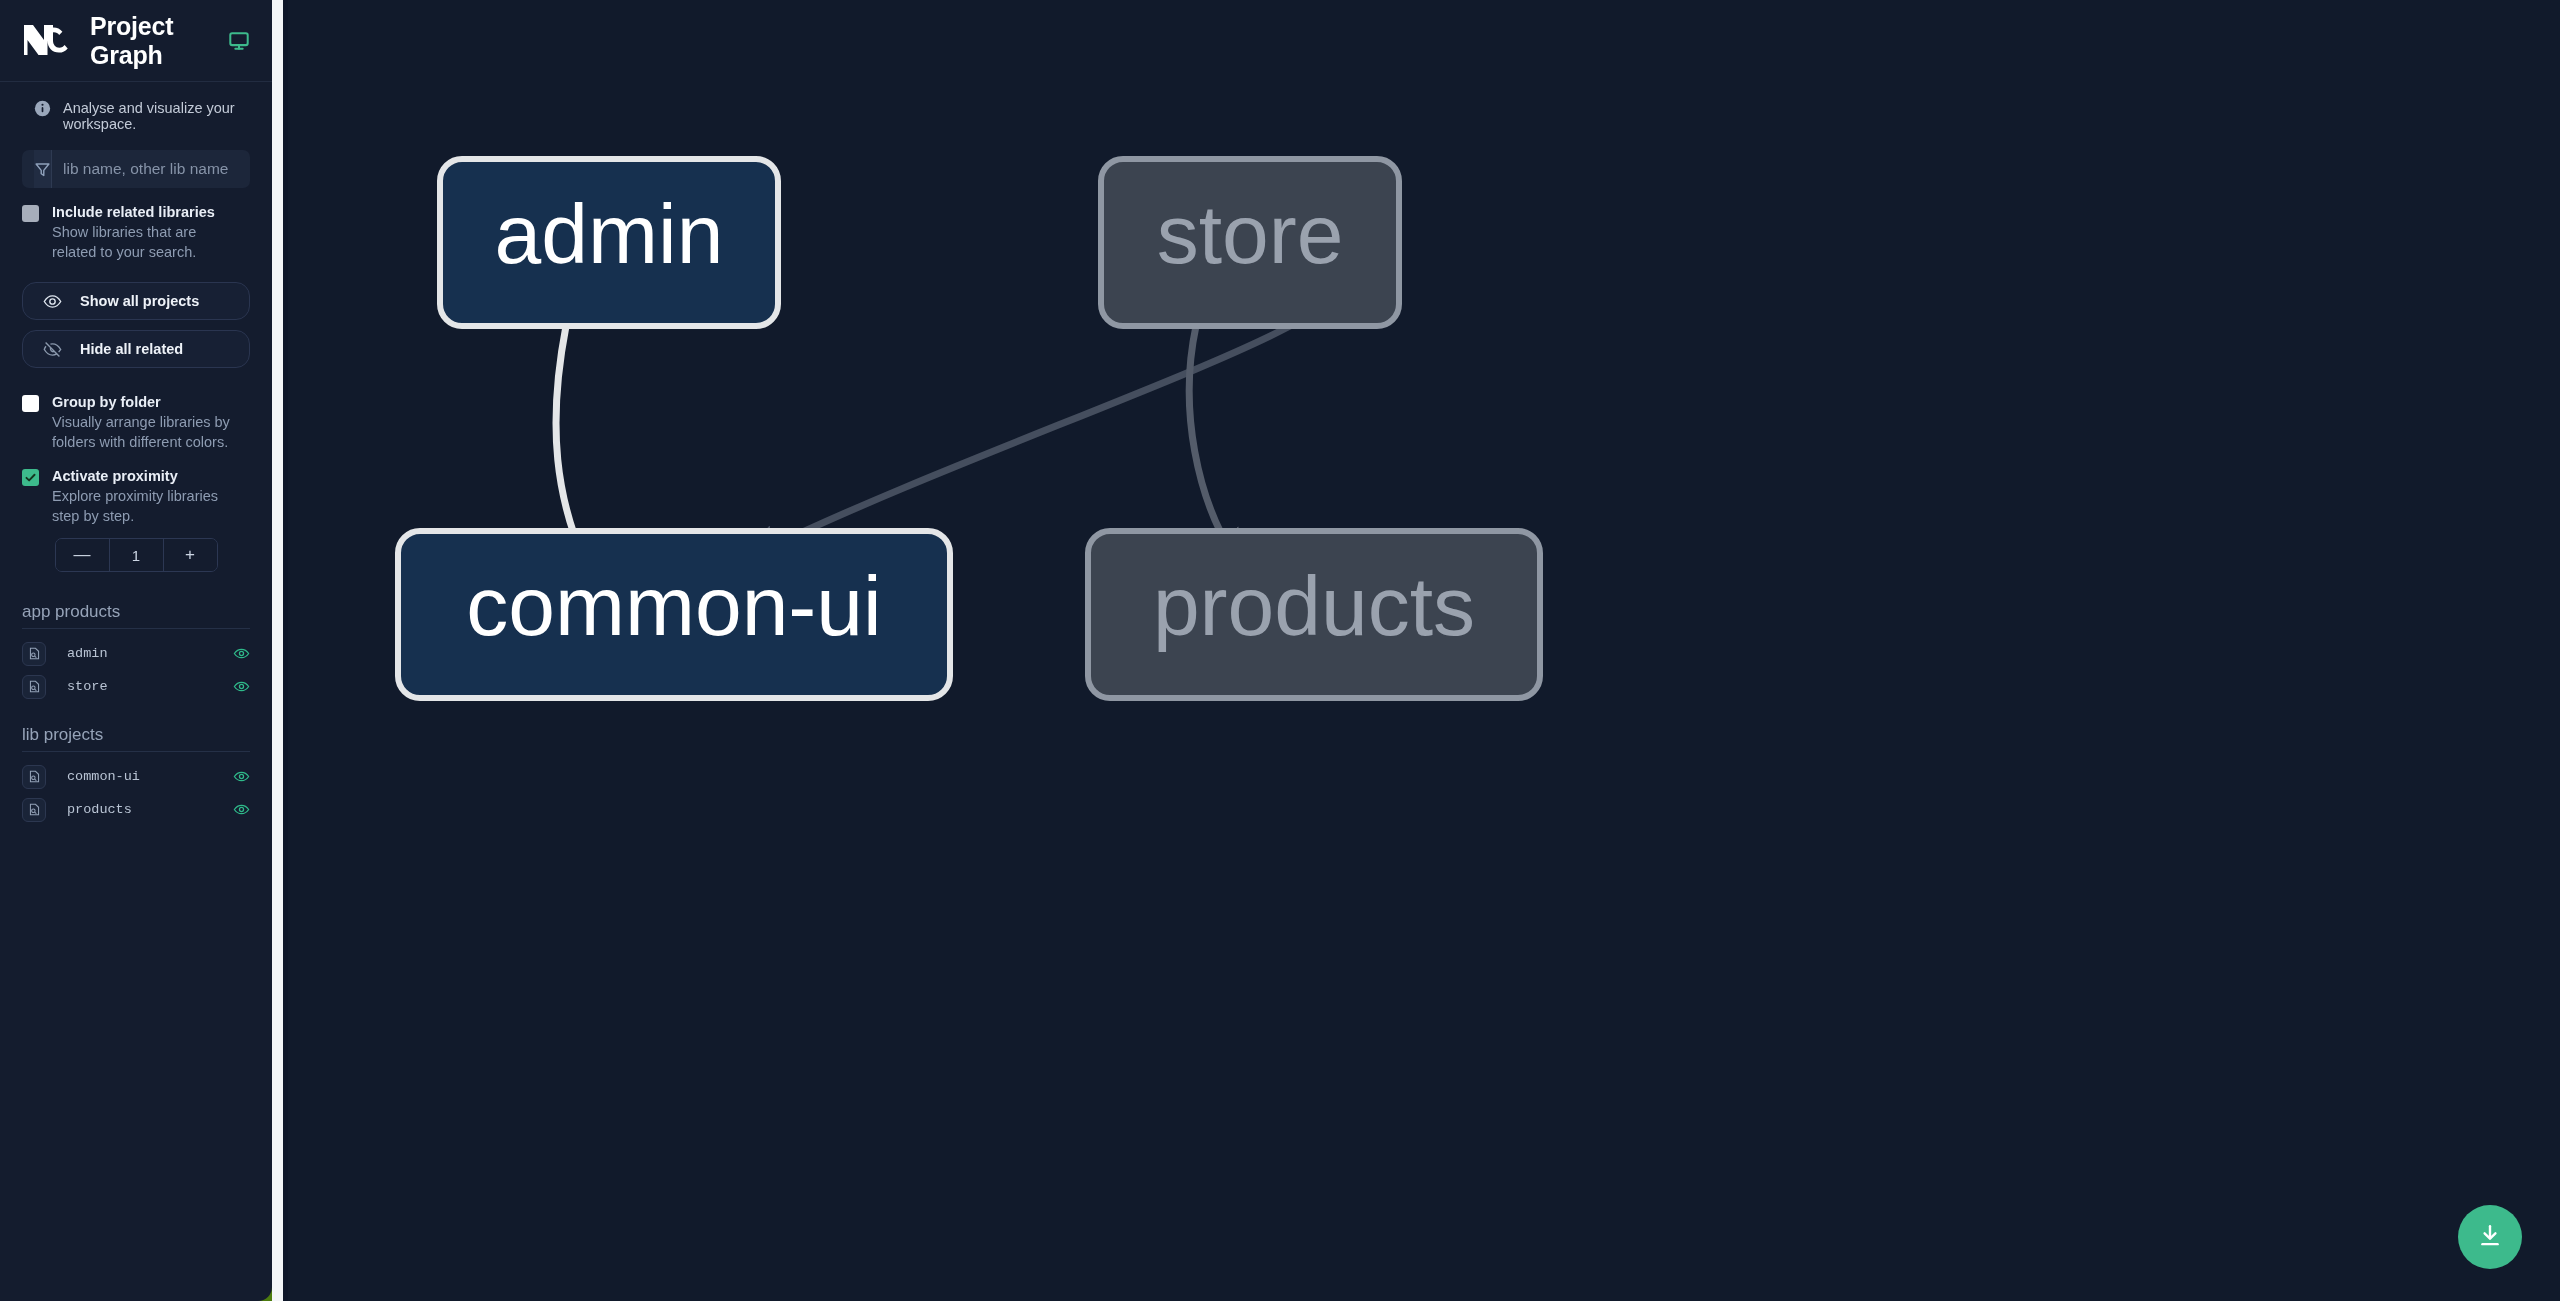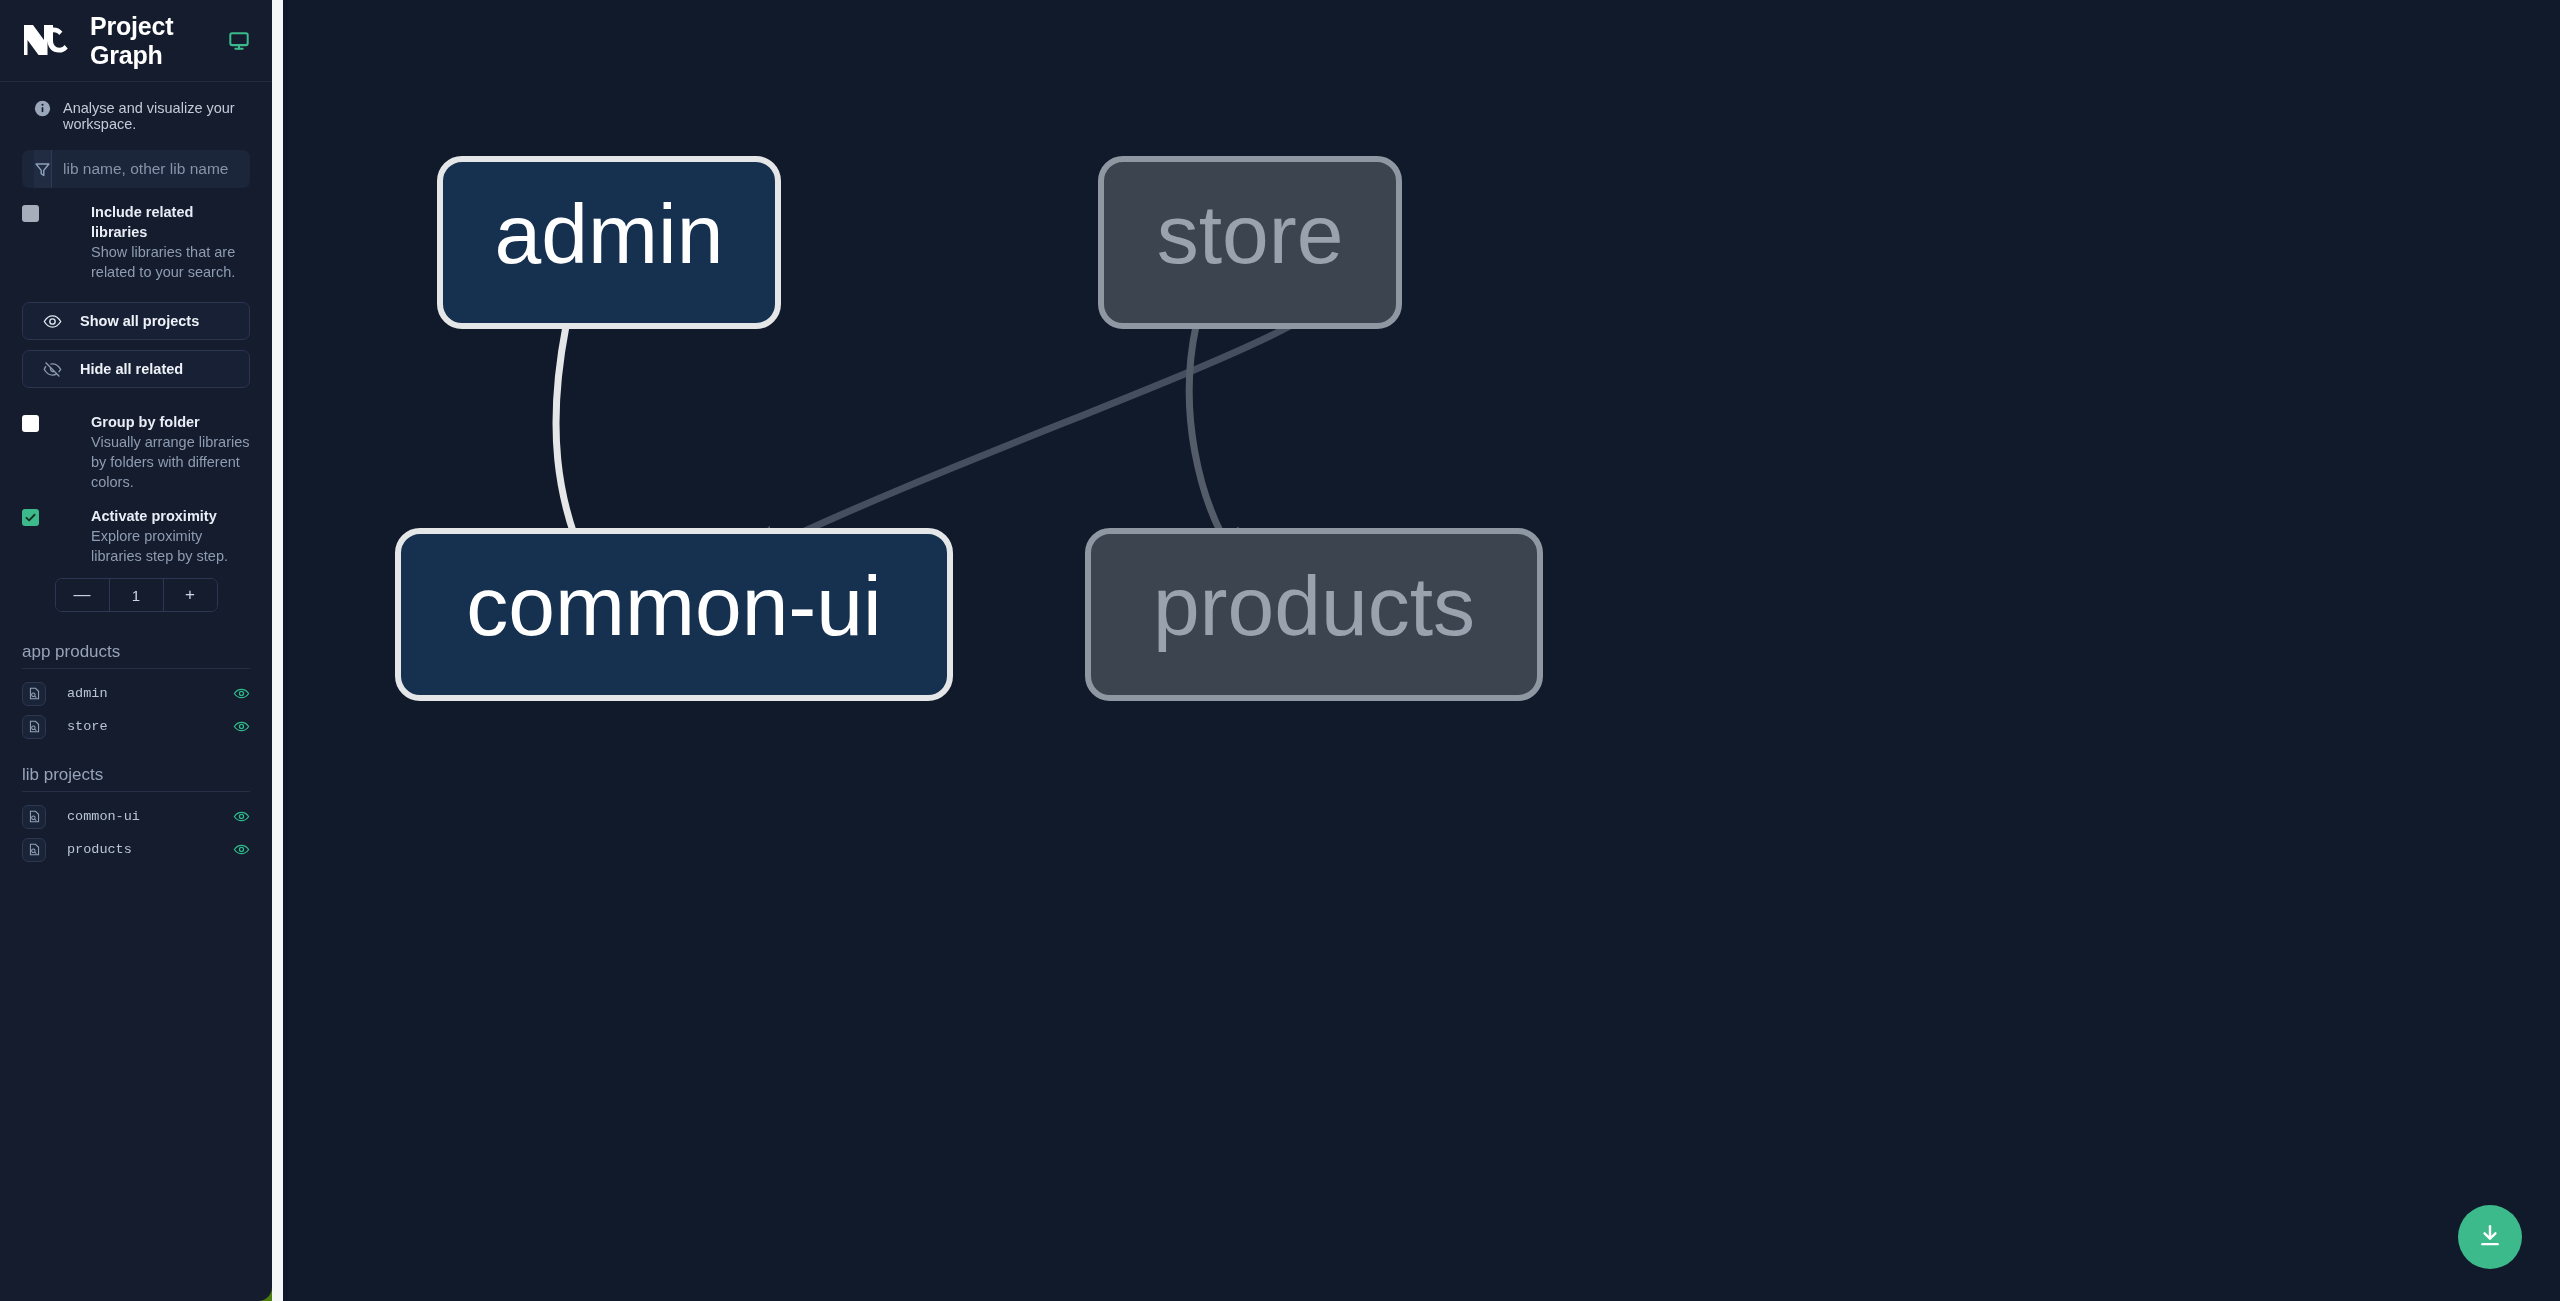--- a/index.html
+++ b/index.html
@@ -88,21 +88,21 @@
     flex: 1; height: 38px;
     background: transparent; border: none; outline: none;
     color: #e5eaf2;
     font-family: "Liberation Sans", sans-serif;
     font-size: 15.5px;
     padding: 0 11px;
   }
   .search-input::placeholder { color: #8693a8; }
 
   
-  .chk-row { display: flex; padding: 14px 22px 0 22px; gap: 39px; }
+  .chk-row { display: flex; padding: 14px 22px 0 22px; }
   .chk {
     width: 17px; height: 17px;
     flex: 0 0 17px; margin-top: 3px;
     border-radius: 3px;
   }
   .chk.grey { background: #a7aebb; }
   .chk.white { background: #ffffff; }
   .chk.green {
     background: #3dba8c;
     display: flex; align-items: center; justify-content: center;
@@ -117,21 +117,21 @@
     line-height: 20px; max-width: 186px;
   }
 
   
   .sb-buttons { padding: 20px 22px 0 22px; }
   .big-btn {
     display: flex; align-items: center;
     height: 38px; width: 100%;
     background: #172034;
     border: 1px solid #2a3550;
-    border-radius: 7px;
+    border-radius: 14px;
     padding: 0 20px;
     margin-bottom: 10px;
     cursor: pointer;
   }
   .big-btn .bi { width: 19px; height: 19px; flex: 0 0 19px; }
   .big-btn .bl {
     margin-left: 18px;
     color: #eef2f8; font-size: 14.5px; font-weight: bold;
   }
 

